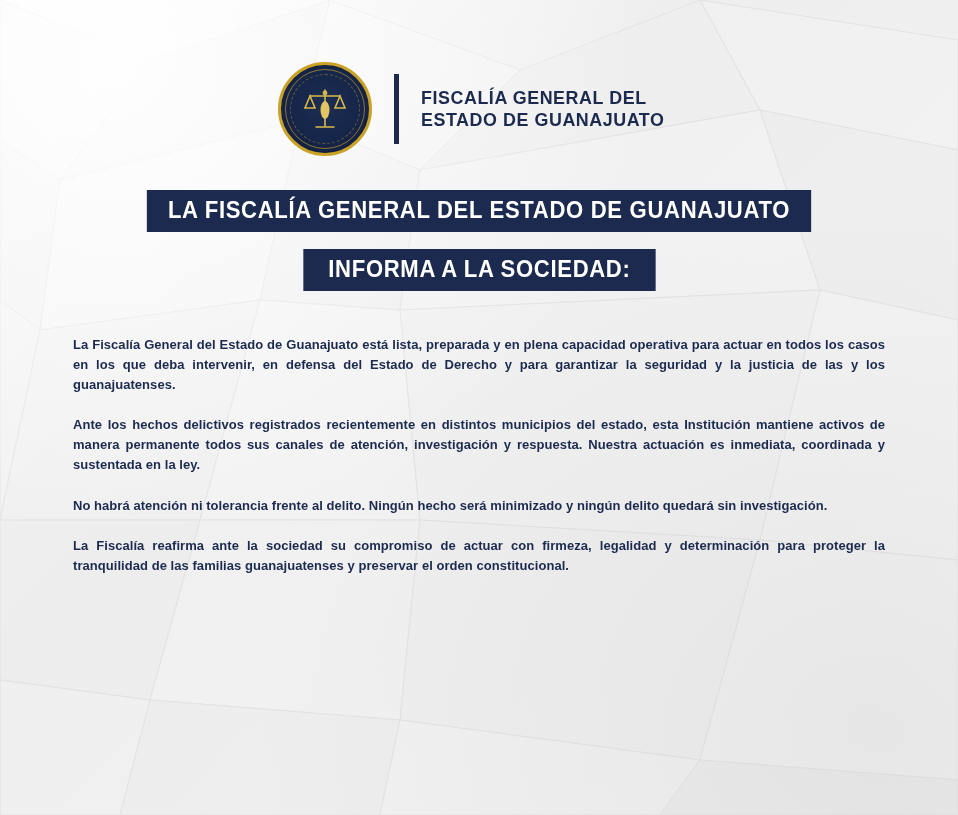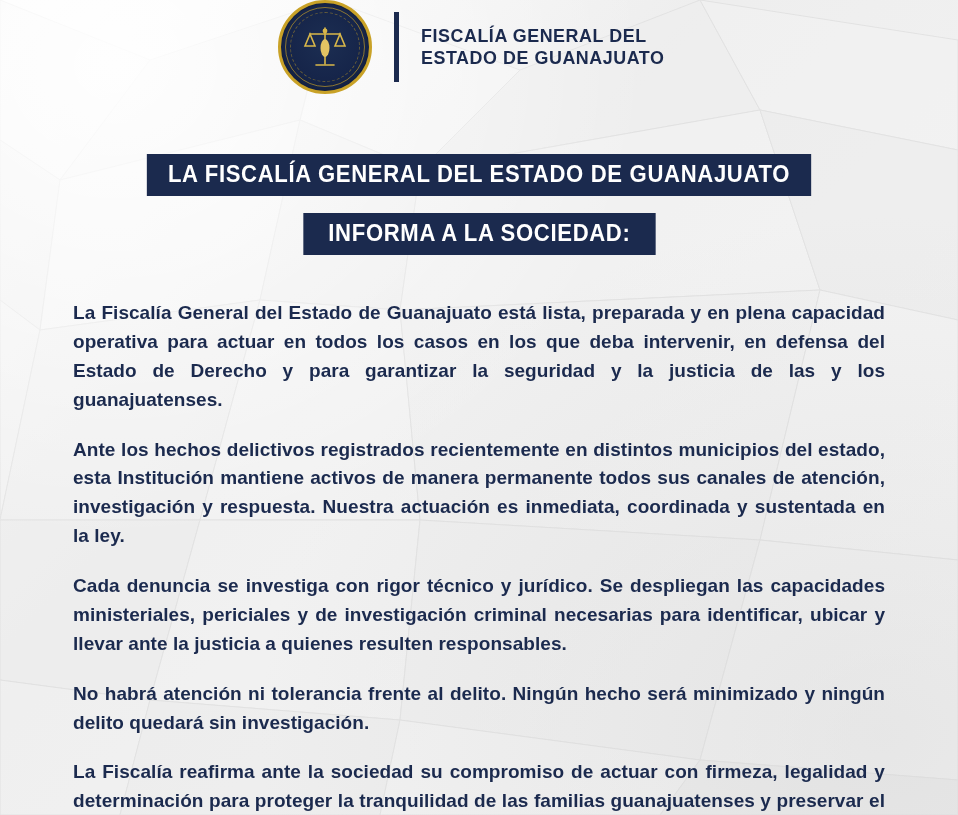--- a/index.html
+++ b/index.html
@@ -31,23 +31,24 @@
     pointer-events: none;
     opacity: 0.55;
   }
   .texture svg { display: block; width: 100%; height: 100%; }
 
   
   .header {
     position: relative;
     height: 120px;
     display: flex;
-    align-items: flex-start;
+    align-items: flex-end;
     justify-content: center;
     gap: 0;
+    margin-top: 36px;
   }
   .header-inner {
     display: flex;
     align-items: center;
     gap: 22px;
   }
 
   .seal {
     width: 88px;
     height: 88px;
@@ -127,21 +128,21 @@
   }
 
   
   .content {
     position: relative;
     margin: 44px auto 0 auto;
     width: 812px;
   }
   .para {
     color: #1b2a4e;
-    font-size: 19px;
+    font-size: 13px;
     line-height: 1.52;
     text-align: justify;
     margin: 0 0 21px 0;
     font-weight: 600;
     letter-spacing: 0.05px;
   }
   .para:last-child { margin-bottom: 13px; }
 
   
   .vignette {
@@ -222,18 +223,17 @@
   </div>
 
   <div class="banners">
     <div class="banner">LA FISCALÍA GENERAL DEL ESTADO DE GUANAJUATO</div>
     <div class="banner second">INFORMA A LA SOCIEDAD:</div>
   </div>
 
   <div class="content">
     <p class="para">La Fiscalía General del Estado de Guanajuato está lista, preparada y en plena capacidad operativa para actuar en todos los casos en los que deba intervenir, en defensa del Estado de Derecho y para garantizar la seguridad y la justicia de las y los guanajuatenses.</p>
     <p class="para">Ante los hechos delictivos registrados recientemente en distintos municipios del estado, esta Institución mantiene activos de manera permanente todos sus canales de atención, investigación y respuesta. Nuestra actuación es inmediata, coordinada y sustentada en la ley.</p>
-    <p class="para">Cada denuncia se investiga con rigor técnico y jurídico. Se despliegan las capacidades ministeriales, periciales y de investigación criminal necesarias para identificar, ubicar y llevar ante la justicia a quienes resulten responsables.</p>
     <p class="para">No habrá atención ni tolerancia frente al delito. Ningún hecho será minimizado y ningún delito quedará sin investigación.</p>
     <p class="para">La Fiscalía reafirma ante la sociedad su compromiso de actuar con firmeza, legalidad y determinación para proteger la tranquilidad de las familias guanajuatenses y preservar el orden constitucional.</p>
   </div>
 
 </div>
 
 </body></html>

